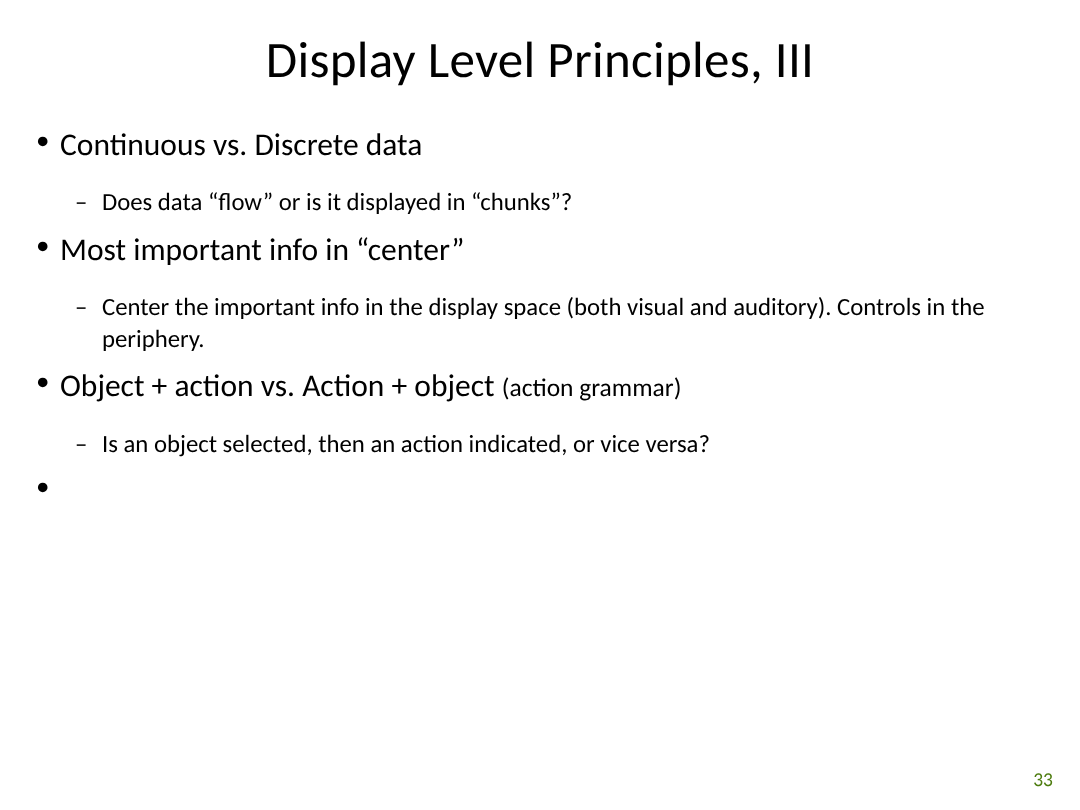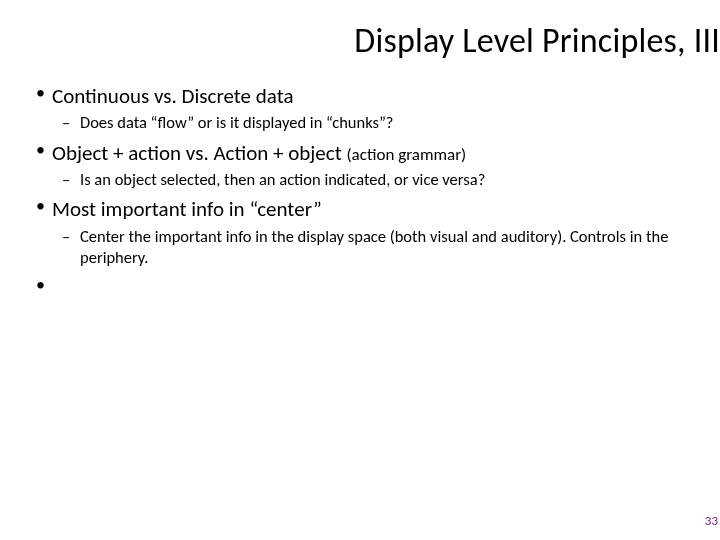--- a/index.html
+++ b/index.html
@@ -8,27 +8,27 @@
       height: 540px;
       background: #fff;
       font-family: Calibri, "Segoe UI", Arial, sans-serif;
       color: #000;
       position: relative;
       overflow: hidden;
     }
     .title {
       font-size: 34px;
       font-weight: 400;
-      text-align: right;
+      text-align: center;
       margin-top: 20px;
       margin-bottom: 22px;
       letter-spacing: 0.2px;
     }
     .content {
-      padding-left: 32px;
+      padding-left: 20px;
       padding-right: 24px;
     }
     ul.top { list-style: none; }
     ul.top > li {
       position: relative;
       padding-left: 20px;
       margin-bottom: 4px;
     }
     ul.top > li::before {
       content: "•";
@@ -38,64 +38,64 @@
       font-size: 18px;
       line-height: 1.2;
     }
     .top-text {
       font-size: 21px;
       line-height: 1.25;
     }
     .top-text .paren {
       font-size: 17px;
     }
-    ul.sub { list-style: none; margin-top: 3px; margin-bottom: 6px; }
+    ul.sub { list-style: none; margin-top: 16px; margin-bottom: 6px; }
     ul.sub > li {
       position: relative;
       padding-left: 28px;
       font-size: 16.5px;
       line-height: 1.3;
     }
     ul.sub > li::before {
       content: "–";
       position: absolute;
       left: 10px;
       top: 0;
     }
     .pagenum {
       position: absolute;
-      right: 2px;
+      right: 18px;
       bottom: 12px;
       font-size: 13px;
-      color: #701a75;
+      color: #4d7c0f;
     }
   </style>
 </head>
 <body>
 
 <div class="title">Display Level Principles, III</div>
 
 <div class="content">
   <ul class="top">
     <li>
       <div class="top-text">Continuous vs. Discrete data</div>
       <ul class="sub">
         <li>Does data “flow” or is it displayed in “chunks”?</li>
       </ul>
     </li>
     <li>
+      <div class="top-text">Most important info in “center”</div>
+      <ul class="sub">
+        <li>Center the important info in the display space (both visual and auditory). Controls in the periphery.</li>
+      </ul>
+    </li>
+    <li>
       <div class="top-text"><span>Object + action vs. Action + object </span><span class="paren">(action grammar)</span></div>
       <ul class="sub">
         <li>Is an object selected, then an action indicated, or vice versa?</li>
-      </ul>
-    </li>
-    <li>
-      <div class="top-text">Most important info in “center”</div>
-      <ul class="sub">
-        <li>Center the important info in the display space (both visual and auditory). Controls in the periphery.</li>
       </ul>
     </li>
     <li>
     </li>
   </ul>
 </div>
 
 <div class="pagenum">33</div>
 
 </body></html>

